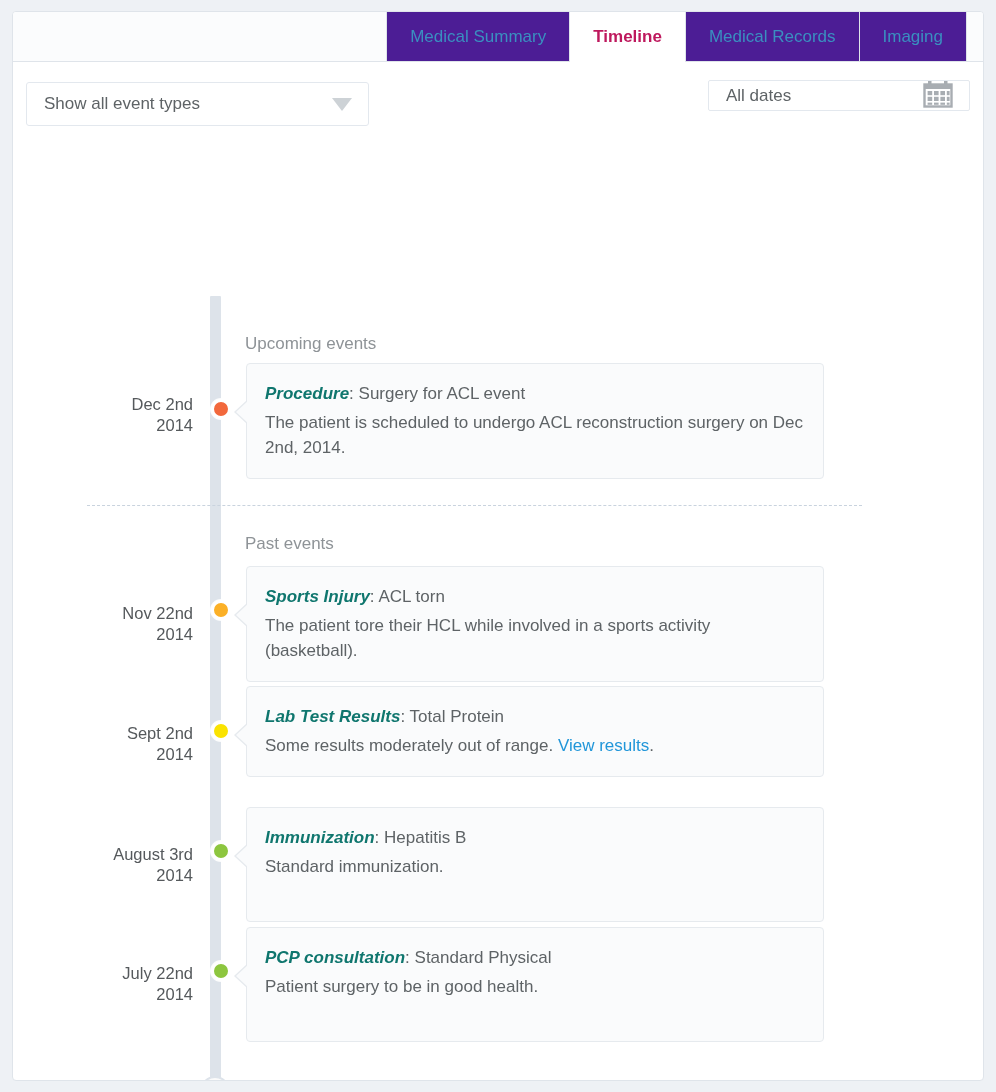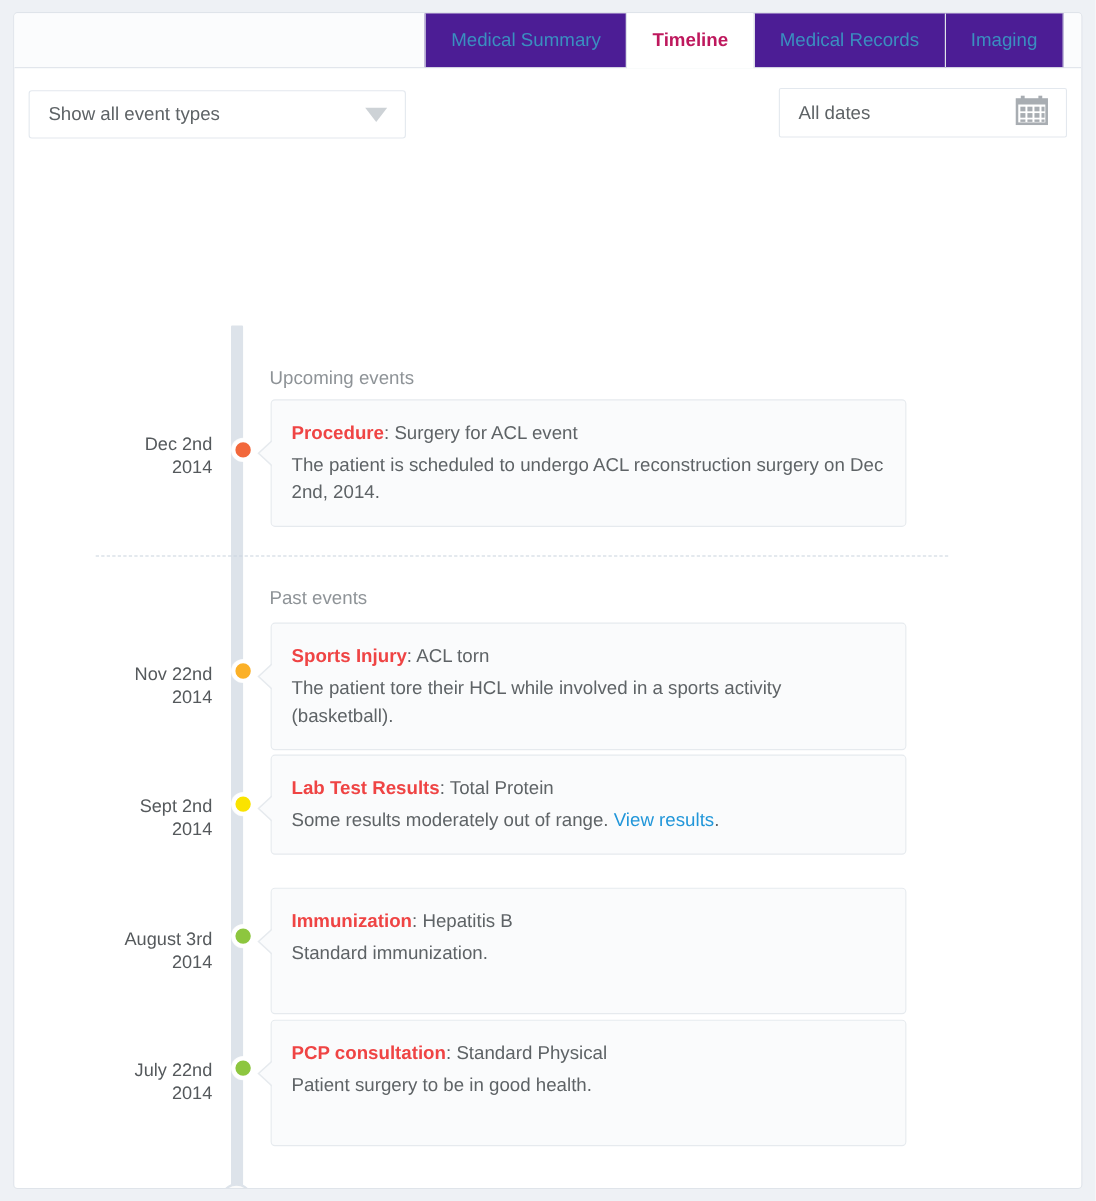--- a/index.html
+++ b/index.html
@@ -91,21 +91,21 @@
     margin: 0 16px 0 10px;
   }
   #filter-type  { left: 13px;  width: 343px; }
   #filter-sort  { left: 368px; width: 258px; }
 
   .date-box {
     position: absolute;
     left: 695px;
     top: 18px;
     width: 262px;
-    height: 45px;
+    height: 31px;
     border: 1px solid #e3e8ee;
     border-radius: 2px;
     background: #ffffff;
     display: flex;
     align-items: center;
     cursor: pointer;
     justify-content: space-between;
   }
   .date-box .sel-label {
     font-size: 17px; color: #5e6366; padding-left: 17px; flex: 1;
@@ -204,22 +204,23 @@
     border-right: 13px solid #fafbfc;
   }
 
   .card-line {
     font-size: 17px;
     color: #5e6366;
     line-height: 25px;
   }
   .card-line.title { margin-bottom: 4px; }
   .ev-type {
-    color: #ef4444;
+    color: #0f766e;
     font-weight: bold;
+    font-style: italic;
   }
   .ev-link {
     color: #2196d9;
     text-decoration: none;
     cursor: pointer;
   }
 </style>
 </head>
 <body>
 

